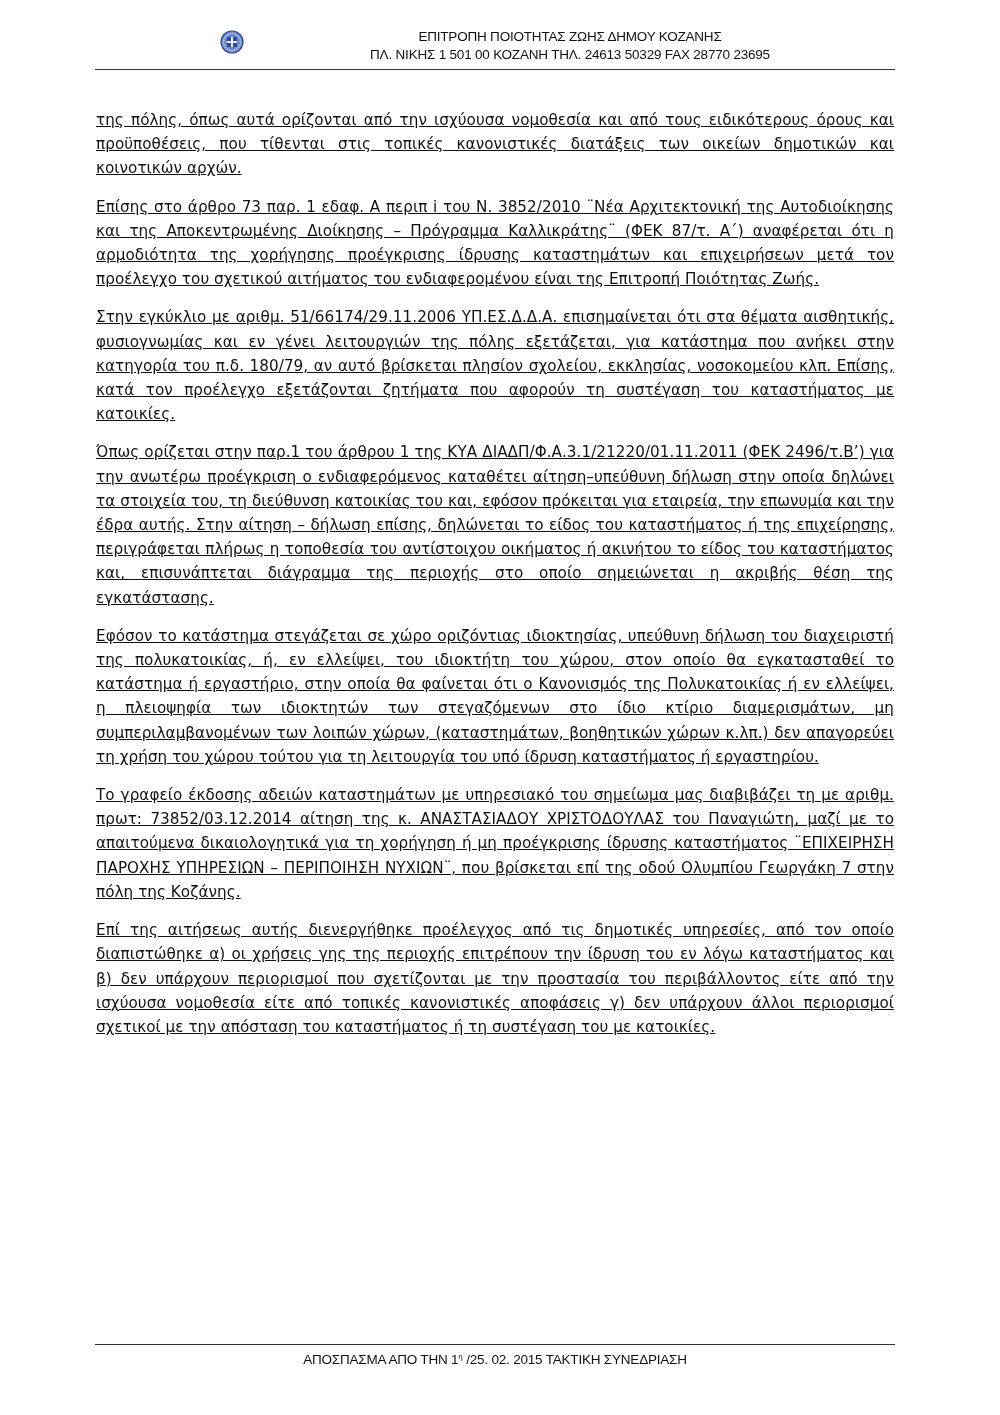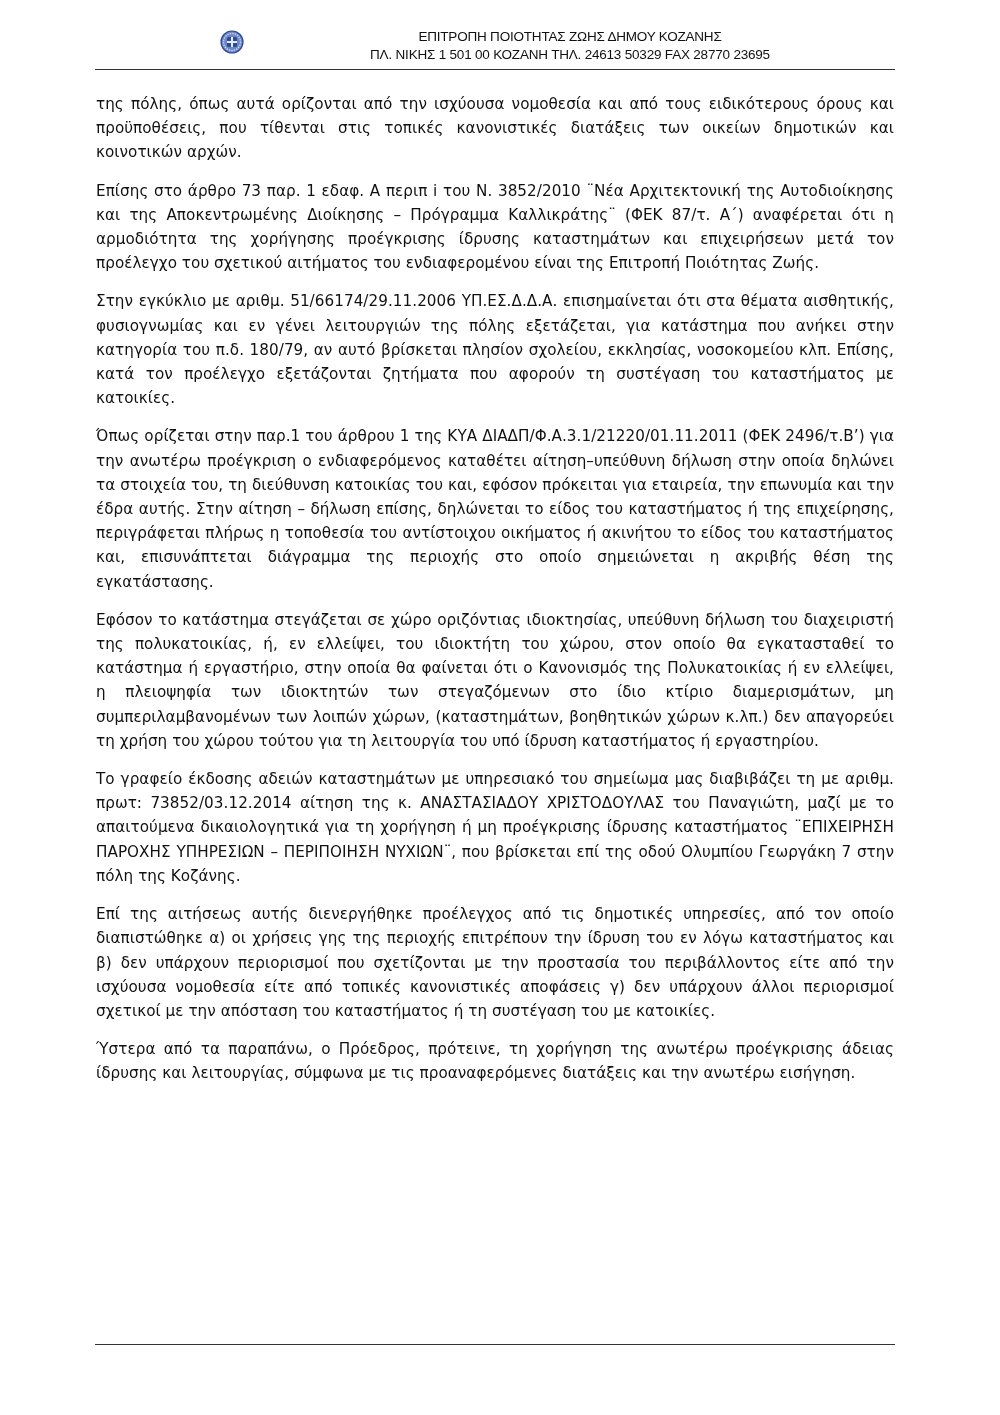--- a/index.html
+++ b/index.html
@@ -8,21 +8,21 @@
   .page { position: absolute; left: 0; top: 0; width: 1000px; height: 1415px; }
 
   .header { position: absolute; left: 95px; top: 26px; width: 800px; height: 44px; }
   .emblem { position: absolute; left: 125px; top: 4px; width: 24px; height: 24px; }
   .header-lines { position: absolute; left: 0; right: 0; top: 2px; text-align: center;
                   font-family: "Liberation Sans", sans-serif; font-size: 13.5px; line-height: 18px;
                   letter-spacing: -0.2px; color: #111; padding-left: 150px; box-sizing: border-box; }
   .header-rule { position: absolute; left: 95px; top: 69px; width: 800px; height: 0;
                  border-top: 1.3px solid #333; }
 
-  .body { position: absolute; left: 96px; top: 92px; width: 798px; }
+  .body { position: absolute; left: 96px; top: 108px; width: 798px; text-decoration: underline; }
   .para { margin: 0 0 14px 0; font-size: 15.2px; line-height: 24.2px; text-align: justify;
           letter-spacing: 0.05px; word-spacing: 0px; }
 
   .footer-rule { position: absolute; left: 95px; top: 1344px; width: 800px; height: 0;
                  border-top: 1.3px solid #333; }
   .footer { position: absolute; left: 95px; top: 1348px; width: 800px; text-align: center;
             font-family: "Liberation Sans", sans-serif; font-size: 13.5px; line-height: 18px;
             letter-spacing: -0.2px; color: #111; }
   .footer sup { font-size: 8px; vertical-align: 5px; }
 </style>
@@ -49,20 +49,20 @@
   <div class="header-rule"></div>
 
   <div class="body">
     <p class="para">της πόλης, όπως αυτά ορίζονται από την ισχύουσα νομοθεσία και από τους ειδικότερους όρους και προϋποθέσεις, που τίθενται στις τοπικές κανονιστικές διατάξεις των οικείων δημοτικών και κοινοτικών αρχών.</p>
     <p class="para">Επίσης στο άρθρο 73 παρ. 1 εδαφ. Α περιπ i του Ν. 3852/2010 ¨Νέα Αρχιτεκτονική της Αυτοδιοίκησης και της Αποκεντρωμένης Διοίκησης – Πρόγραμμα Καλλικράτης¨ (ΦΕΚ 87/τ. Α΄) αναφέρεται ότι η αρμοδιότητα της χορήγησης προέγκρισης ίδρυσης καταστημάτων και επιχειρήσεων μετά τον προέλεγχο του σχετικού αιτήματος του ενδιαφερομένου είναι της Επιτροπή Ποιότητας Ζωής.</p>
     <p class="para">Στην εγκύκλιο με αριθμ. 51/66174/29.11.2006 ΥΠ.ΕΣ.Δ.Δ.Α. επισημαίνεται ότι στα θέματα αισθητικής, φυσιογνωμίας και εν γένει λειτουργιών της πόλης εξετάζεται, για κατάστημα που ανήκει στην κατηγορία του π.δ. 180/79, αν αυτό βρίσκεται πλησίον σχολείου, εκκλησίας, νοσοκομείου κλπ. Επίσης, κατά τον προέλεγχο εξετάζονται ζητήματα που αφορούν τη συστέγαση του καταστήματος με κατοικίες.</p>
     <p class="para">Όπως ορίζεται στην παρ.1 του άρθρου 1 της ΚΥΑ ΔΙΑΔΠ/Φ.Α.3.1/21220/01.11.2011 (ΦΕΚ 2496/τ.Β’) για την ανωτέρω προέγκριση ο ενδιαφερόμενος καταθέτει αίτηση–υπεύθυνη δήλωση στην οποία δηλώνει τα στοιχεία του, τη διεύθυνση κατοικίας του και, εφόσον πρόκειται για εταιρεία, την επωνυμία και την έδρα αυτής. Στην αίτηση – δήλωση επίσης, δηλώνεται το είδος του καταστήματος ή της επιχείρησης, περιγράφεται πλήρως η τοποθεσία του αντίστοιχου οικήματος ή ακινήτου το είδος του καταστήματος και, επισυνάπτεται διάγραμμα της περιοχής στο οποίο σημειώνεται η ακριβής θέση της εγκατάστασης.</p>
     <p class="para">Εφόσον το κατάστημα στεγάζεται σε χώρο οριζόντιας ιδιοκτησίας, υπεύθυνη δήλωση του διαχειριστή της πολυκατοικίας, ή, εν ελλείψει, του ιδιοκτήτη του χώρου, στον οποίο θα εγκατασταθεί το κατάστημα ή εργαστήριο, στην οποία θα φαίνεται ότι ο Κανονισμός της Πολυκατοικίας ή εν ελλείψει, η πλειοψηφία των ιδιοκτητών των στεγαζόμενων στο ίδιο κτίριο διαμερισμάτων, μη συμπεριλαμβανομένων των λοιπών χώρων, (καταστημάτων, βοηθητικών χώρων κ.λπ.) δεν απαγορεύει τη χρήση του χώρου τούτου για τη λειτουργία του υπό ίδρυση καταστήματος ή εργαστηρίου.</p>
     <p class="para">Το γραφείο έκδοσης αδειών καταστημάτων με υπηρεσιακό του σημείωμα μας διαβιβάζει τη με αριθμ. πρωτ: 73852/03.12.2014 αίτηση της κ. ΑΝΑΣΤΑΣΙΑΔΟΥ ΧΡΙΣΤΟΔΟΥΛΑΣ του Παναγιώτη, μαζί με το απαιτούμενα δικαιολογητικά για τη χορήγηση ή μη προέγκρισης ίδρυσης καταστήματος ¨ΕΠΙΧΕΙΡΗΣΗ ΠΑΡΟΧΗΣ ΥΠΗΡΕΣΙΩΝ – ΠΕΡΙΠΟΙΗΣΗ ΝΥΧΙΩΝ¨, που βρίσκεται επί της οδού Ολυμπίου Γεωργάκη 7 στην πόλη της Κοζάνης.</p>
     <p class="para">Επί της αιτήσεως αυτής διενεργήθηκε προέλεγχος από τις δημοτικές υπηρεσίες, από τον οποίο διαπιστώθηκε α) οι χρήσεις γης της περιοχής επιτρέπουν την ίδρυση του εν λόγω καταστήματος και β) δεν υπάρχουν περιορισμοί που σχετίζονται με την προστασία του περιβάλλοντος είτε από την ισχύουσα νομοθεσία είτε από τοπικές κανονιστικές αποφάσεις γ) δεν υπάρχουν άλλοι περιορισμοί σχετικοί με την απόσταση του καταστήματος  ή τη συστέγαση του με κατοικίες.</p>
-    <p class="para">Ύστερα από τα παραπάνω, ο Πρόεδρος, πρότεινε, τη χορήγηση της ανωτέρω προέγκρισης άδειας ίδρυσης και λειτουργίας, σύμφωνα με τις προαναφερόμενες διατάξεις και την ανωτέρω εισήγηση.</p>
   </div>
 
   <div class="footer-rule"></div>
   <div class="footer">
+    <div><span>ΑΠΟΣΠΑΣΜΑ ΑΠΟ ΤΗΝ  1</span><sup>η</sup><span> /25. 02. 2015  ΤΑΚΤΙΚΗ ΣΥΝΕΔΡΙΑΣΗ</span></div>
   </div>
 
 </div>
 
 </body></html>

